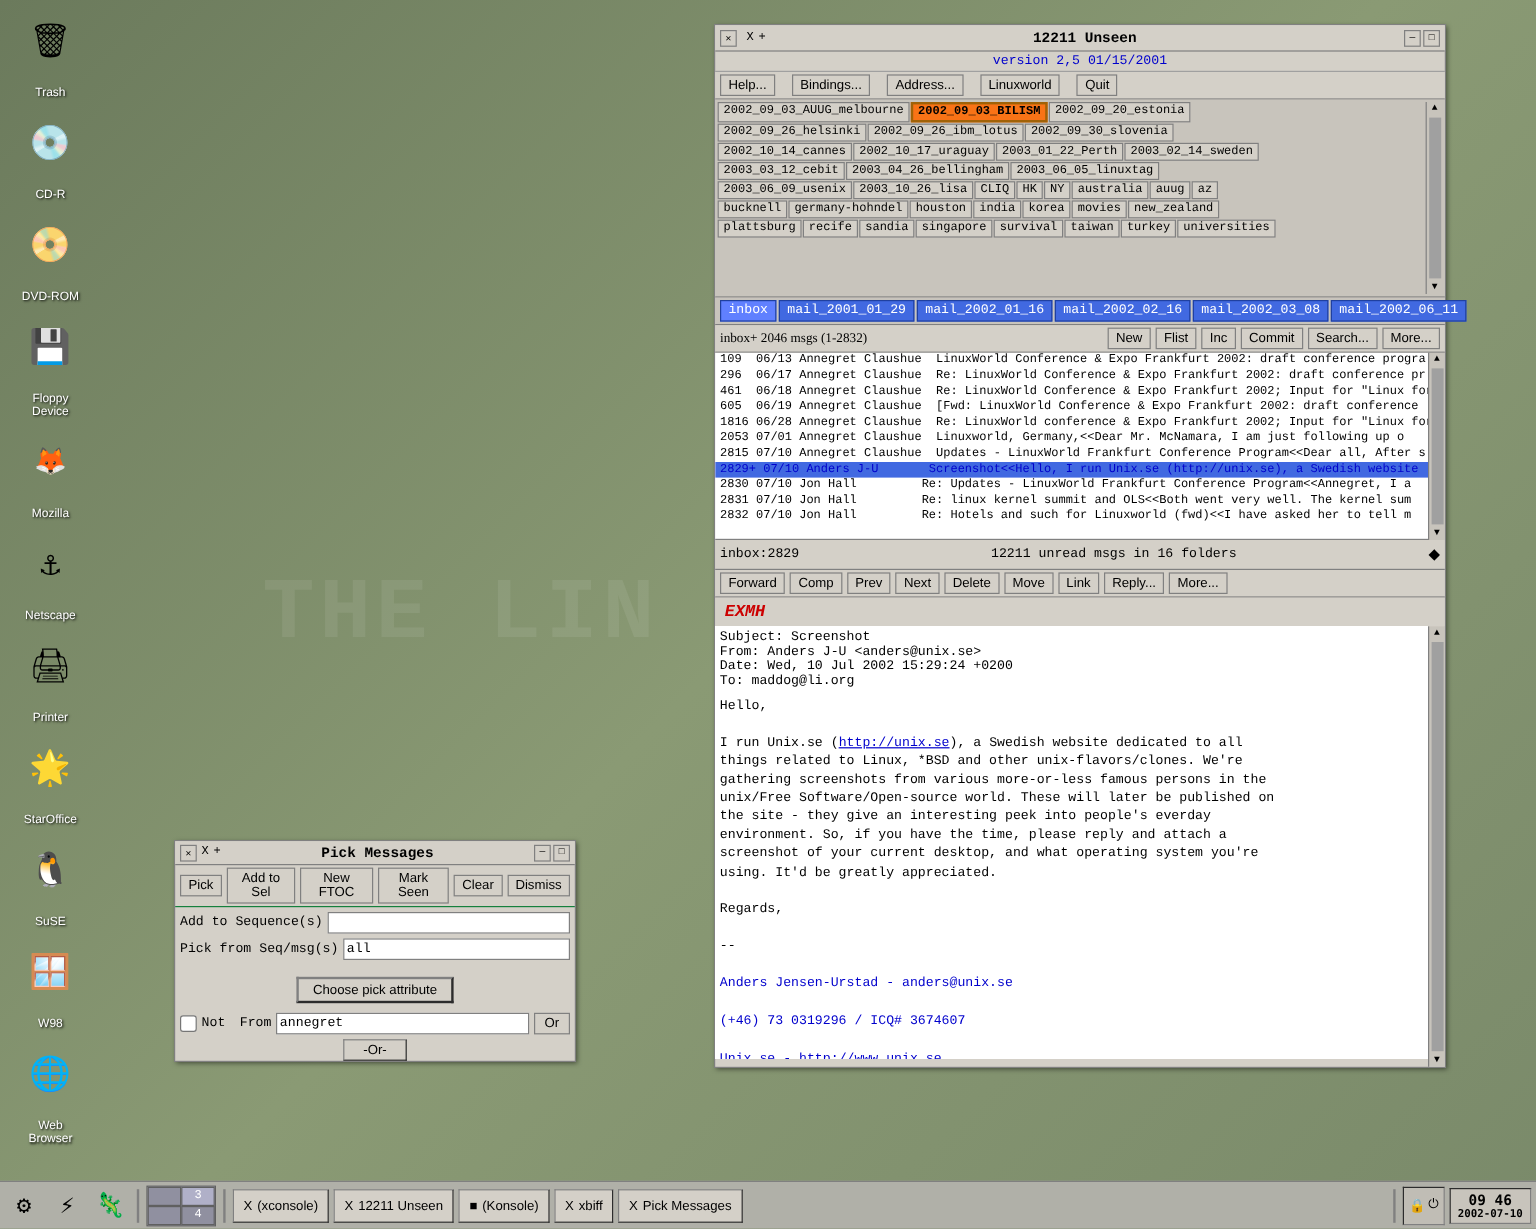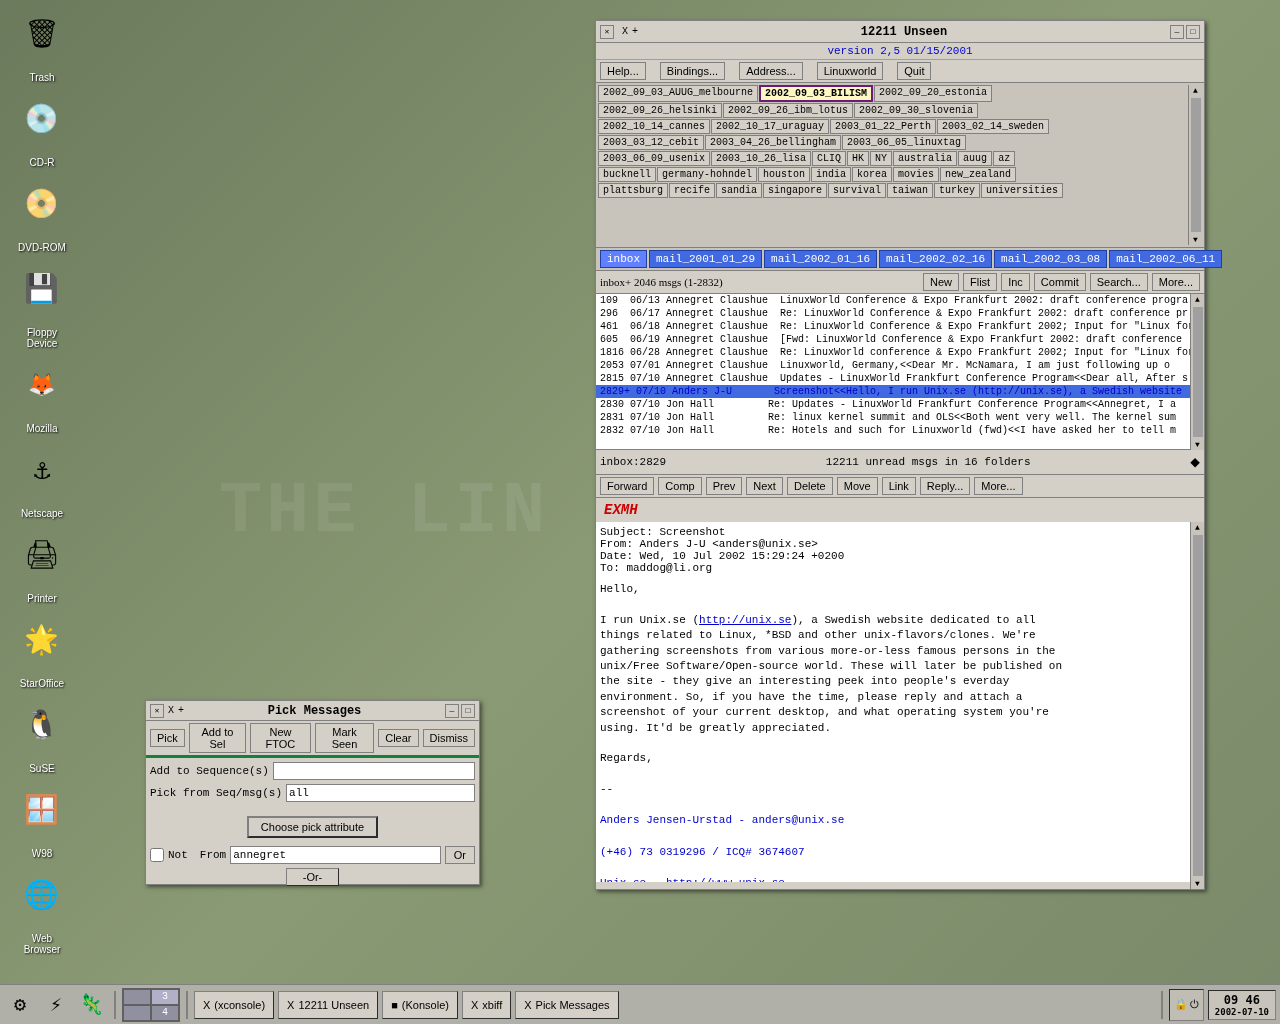--- a/index.html
+++ b/index.html
@@ -303,21 +303,21 @@
       justify-content: space-between;
       height: 20px;
       font-size: 11px;
     }
 
     .pick-toolbar {
       display: flex;
       align-items: center;
       padding: 2px 4px;
       gap: 4px;
-      border-bottom: 3px solid #15803d;
+      border-bottom: 1px solid #15803d;
     }
 
     .pick-btn {
       background: #d4d0c8;
       border: 1px solid #808080;
       padding: 2px 6px;
       font-size: 11px;
       cursor: pointer;
       font-family: sans-serif;
     }
@@ -461,21 +461,21 @@
     ::-webkit-scrollbar {
       width: 14px;
     }
     ::-webkit-scrollbar-track {
       background: #c8c4bc;
     }
     ::-webkit-scrollbar-thumb {
       background: #a0a0a0;
       border: 1px solid #808080;
     }
-    .ft-yellow { background: #fef9c3; color: black; border: 2px solid #701a75; font-weight: bold; }
+    .ft-yellow { background: #f97316; color: black; border: 2px solid #a16207; font-weight: bold; }
     .ft-normal { background: #d4d0c8; color: black; border: 1px solid #808080; }
 
     .version-bar {
       text-align: center;
       color: #0000cc;
       font-size: 11px;
       font-family: 'Courier New', monospace;
       padding: 2px;
       border-bottom: 1px solid #a0a0a0;
     }

